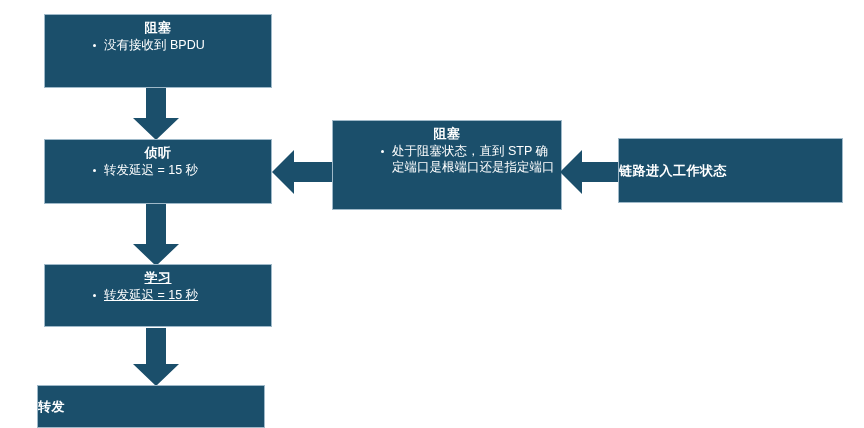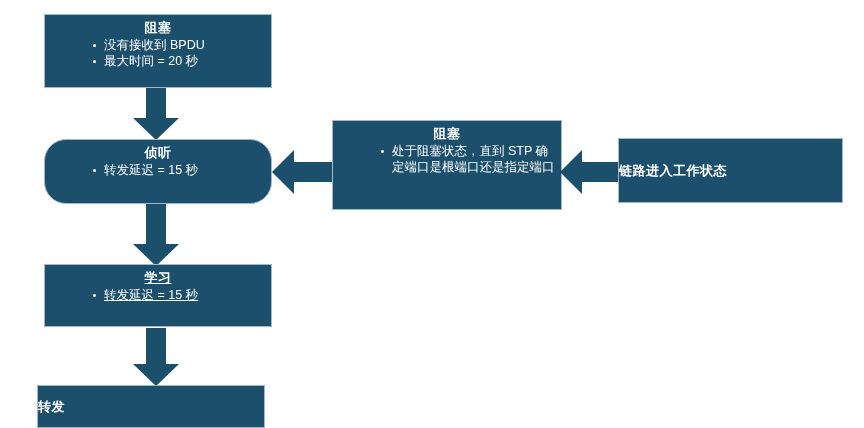--- a/index.html
+++ b/index.html
@@ -81,31 +81,30 @@
 </style>
 </head>
 <body>
 
 <div id="canvas">
 
   <div class="box" style="left:44px; top:14px; width:228px; height:74px;">
     <div class="box-title">阻塞</div>
     <ul class="bullets">
       <li>没有接收到 BPDU</li>
-      <li>最大时间 = 20 秒</li>
     </ul>
   </div>
 
   <div class="arrow" style="left:133px; top:88px; width:46px; height:52px;">
     <svg width="46" height="52" viewBox="0 0 46 52">
       <polygon points="13,0 33,0 33,30 46,30 23,52 0,30 13,30" fill="#1b4f6b"></polygon>
     </svg>
   </div>
 
-  <div class="box" style="left:44px; top:139px; width:228px; height:65px;border-radius:22px;">
+  <div class="box" style="left:44px; top:139px; width:228px; height:65px;">
     <div class="box-title">侦听</div>
     <ul class="bullets">
       <li>转发延迟 = 15 秒</li>
     </ul>
   </div>
 
   <div class="arrow" style="left:133px; top:204px; width:46px; height:62px;">
     <svg width="46" height="62" viewBox="0 0 46 62">
       <polygon points="13,0 33,0 33,40 46,40 23,62 0,40 13,40" fill="#1b4f6b"></polygon>
     </svg>

